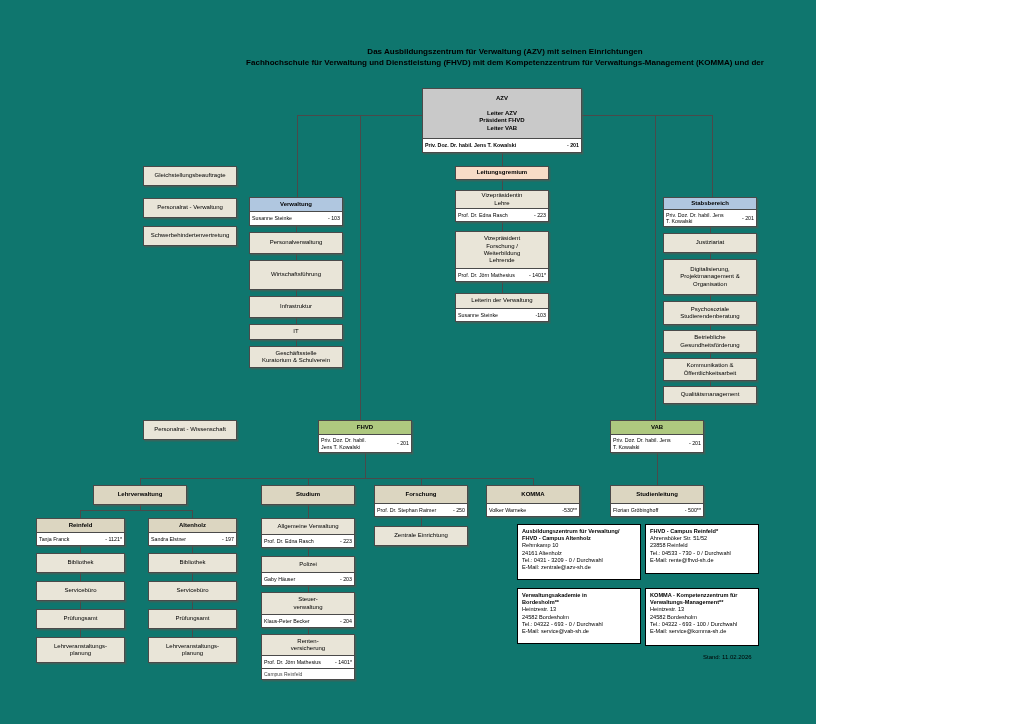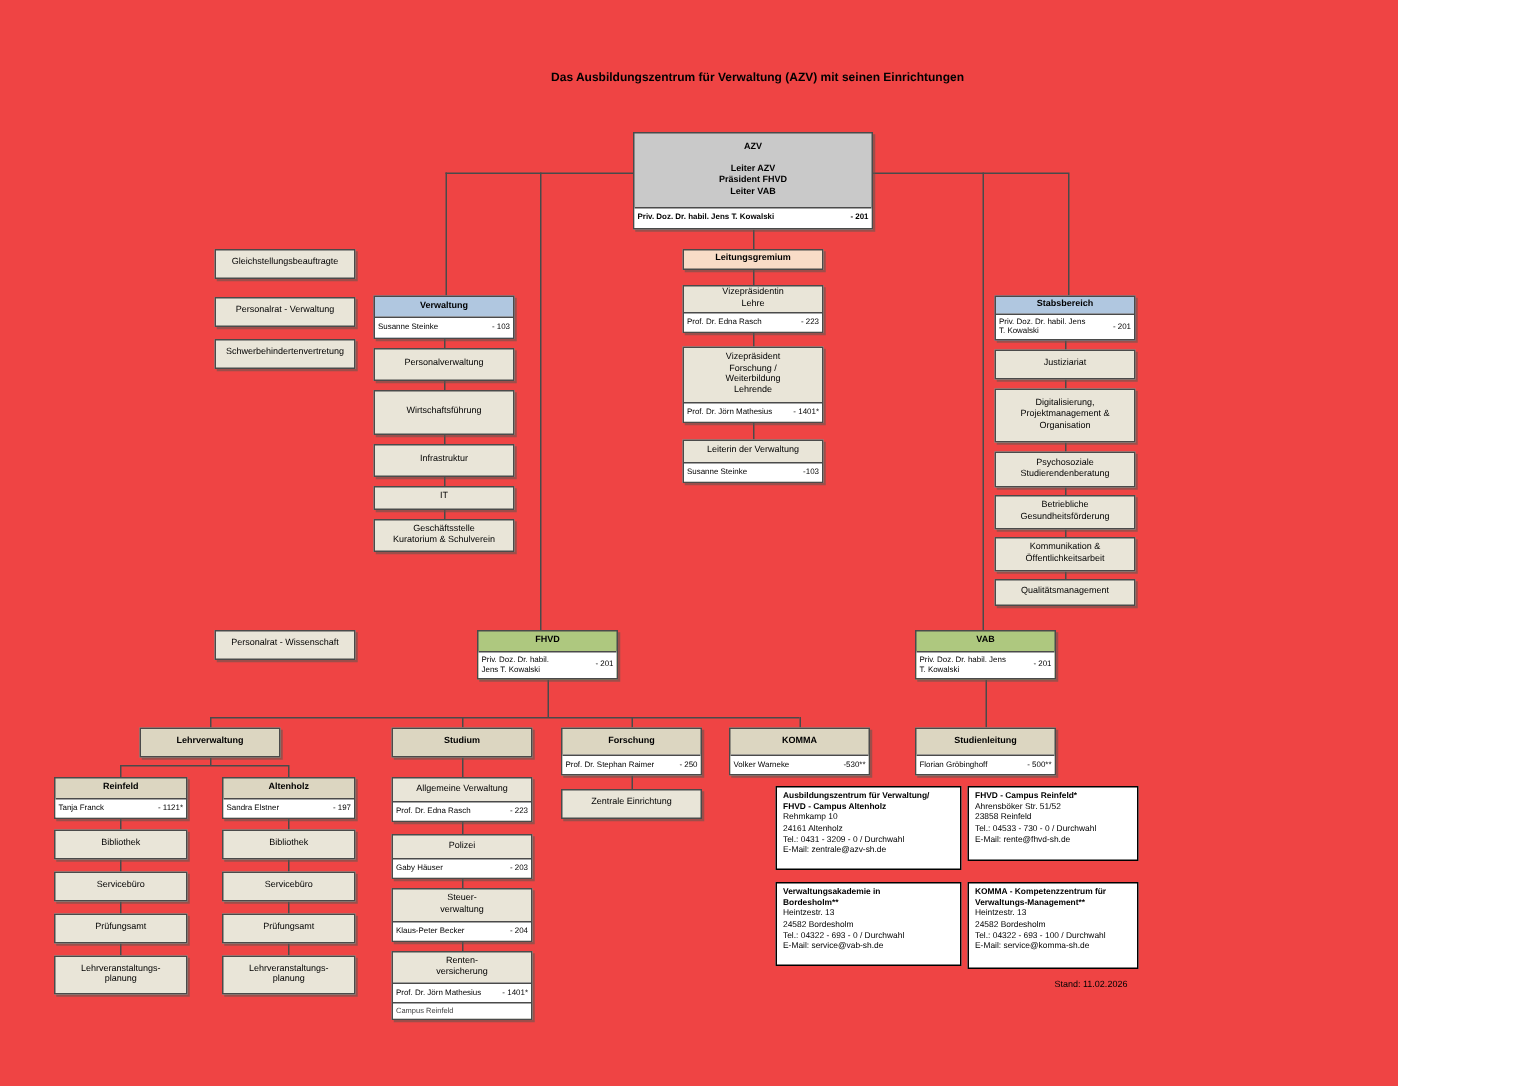--- a/index.html
+++ b/index.html
@@ -1,17 +1,17 @@
 <!DOCTYPE html>
 <html style="--box_beige: #e9e5d8; --box_tan: #dcd6c1; --box_blue: #b0c7e0; --box_salmon: #f8dcc7; --box_green: #aec87f; --box_gray: #c9c9c9; --border: #4a4a4a; --line: #4a4a4a;"><head>
 <meta charset="utf-8">
 <style>
   html,body{margin:0;padding:0;background:#ffffff;}
-  #canvas{position:relative;width:888px;height:724px;background:#ef4444;overflow:hidden;
-          font-family:"Liberation Sans",sans-serif;color:#000;padding-left:44px;}
+  #canvas{position:relative;width:816px;height:724px;background:#0f766e;overflow:hidden;
+          font-family:"Liberation Sans",sans-serif;color:#000;}
   :root{
     --box_beige:#e9e5d8; --box_tan:#dcd6c1; --box_blue:#b0c7e0; --box_salmon:#f8dcc7;
     --box_green:#aec87f; --box_gray:#c9c9c9; --border:#4a4a4a; --line:#4a4a4a;
   }
   .title-block{position:absolute;left:140px;top:46px;width:730px;text-align:center;
                font-weight:bold;font-size:8px;line-height:11px;}
   .line{position:absolute;background:var(--line);}
   .obox{position:absolute;border:1px solid var(--border);box-sizing:border-box;
         display:flex;flex-direction:column;text-align:center;font-size:6px;line-height:7.4px;
         box-shadow:1.5px 1.5px 0 rgba(90,88,80,0.55);background:var(--box_beige);}
@@ -36,20 +36,21 @@
            font-size:5.6px;line-height:7.2px;text-align:left;padding:3px 4px;}
   .infobox .it{font-weight:bold;}
   .stand{position:absolute;font-size:6px;font-weight:normal;}
 </style>
 </head>
 <body>
 
 <div id="canvas">
   <div class="title-block">
     <div>Das Ausbildungszentrum für Verwaltung (AZV) mit seinen Einrichtungen</div>
+    <div>Fachhochschule für Verwaltung und Dienstleistung (FHVD) mit dem Kompetenzzentrum für Verwaltungs-Management (KOMMA) und der</div>
   </div>
   <div id="lines">
       <div class="line" style="left: 502px; top: 153px; width: 1px; height: 13px;"></div>
       <div class="line" style="left: 297px; top: 115px; width: 1px; height: 82px;"></div>
       <div class="line" style="left: 360px; top: 115px; width: 1px; height: 305px;"></div>
       <div class="line" style="left: 655px; top: 115px; width: 1px; height: 305px;"></div>
       <div class="line" style="left: 712px; top: 115px; width: 1px; height: 82px;"></div>
       <div class="line" style="left: 296px; top: 213px; width: 1px; height: 133px;"></div>
       <div class="line" style="left: 502px; top: 178px; width: 1px; height: 115px;"></div>
       <div class="line" style="left: 710px; top: 211px; width: 1px; height: 175px;"></div>

